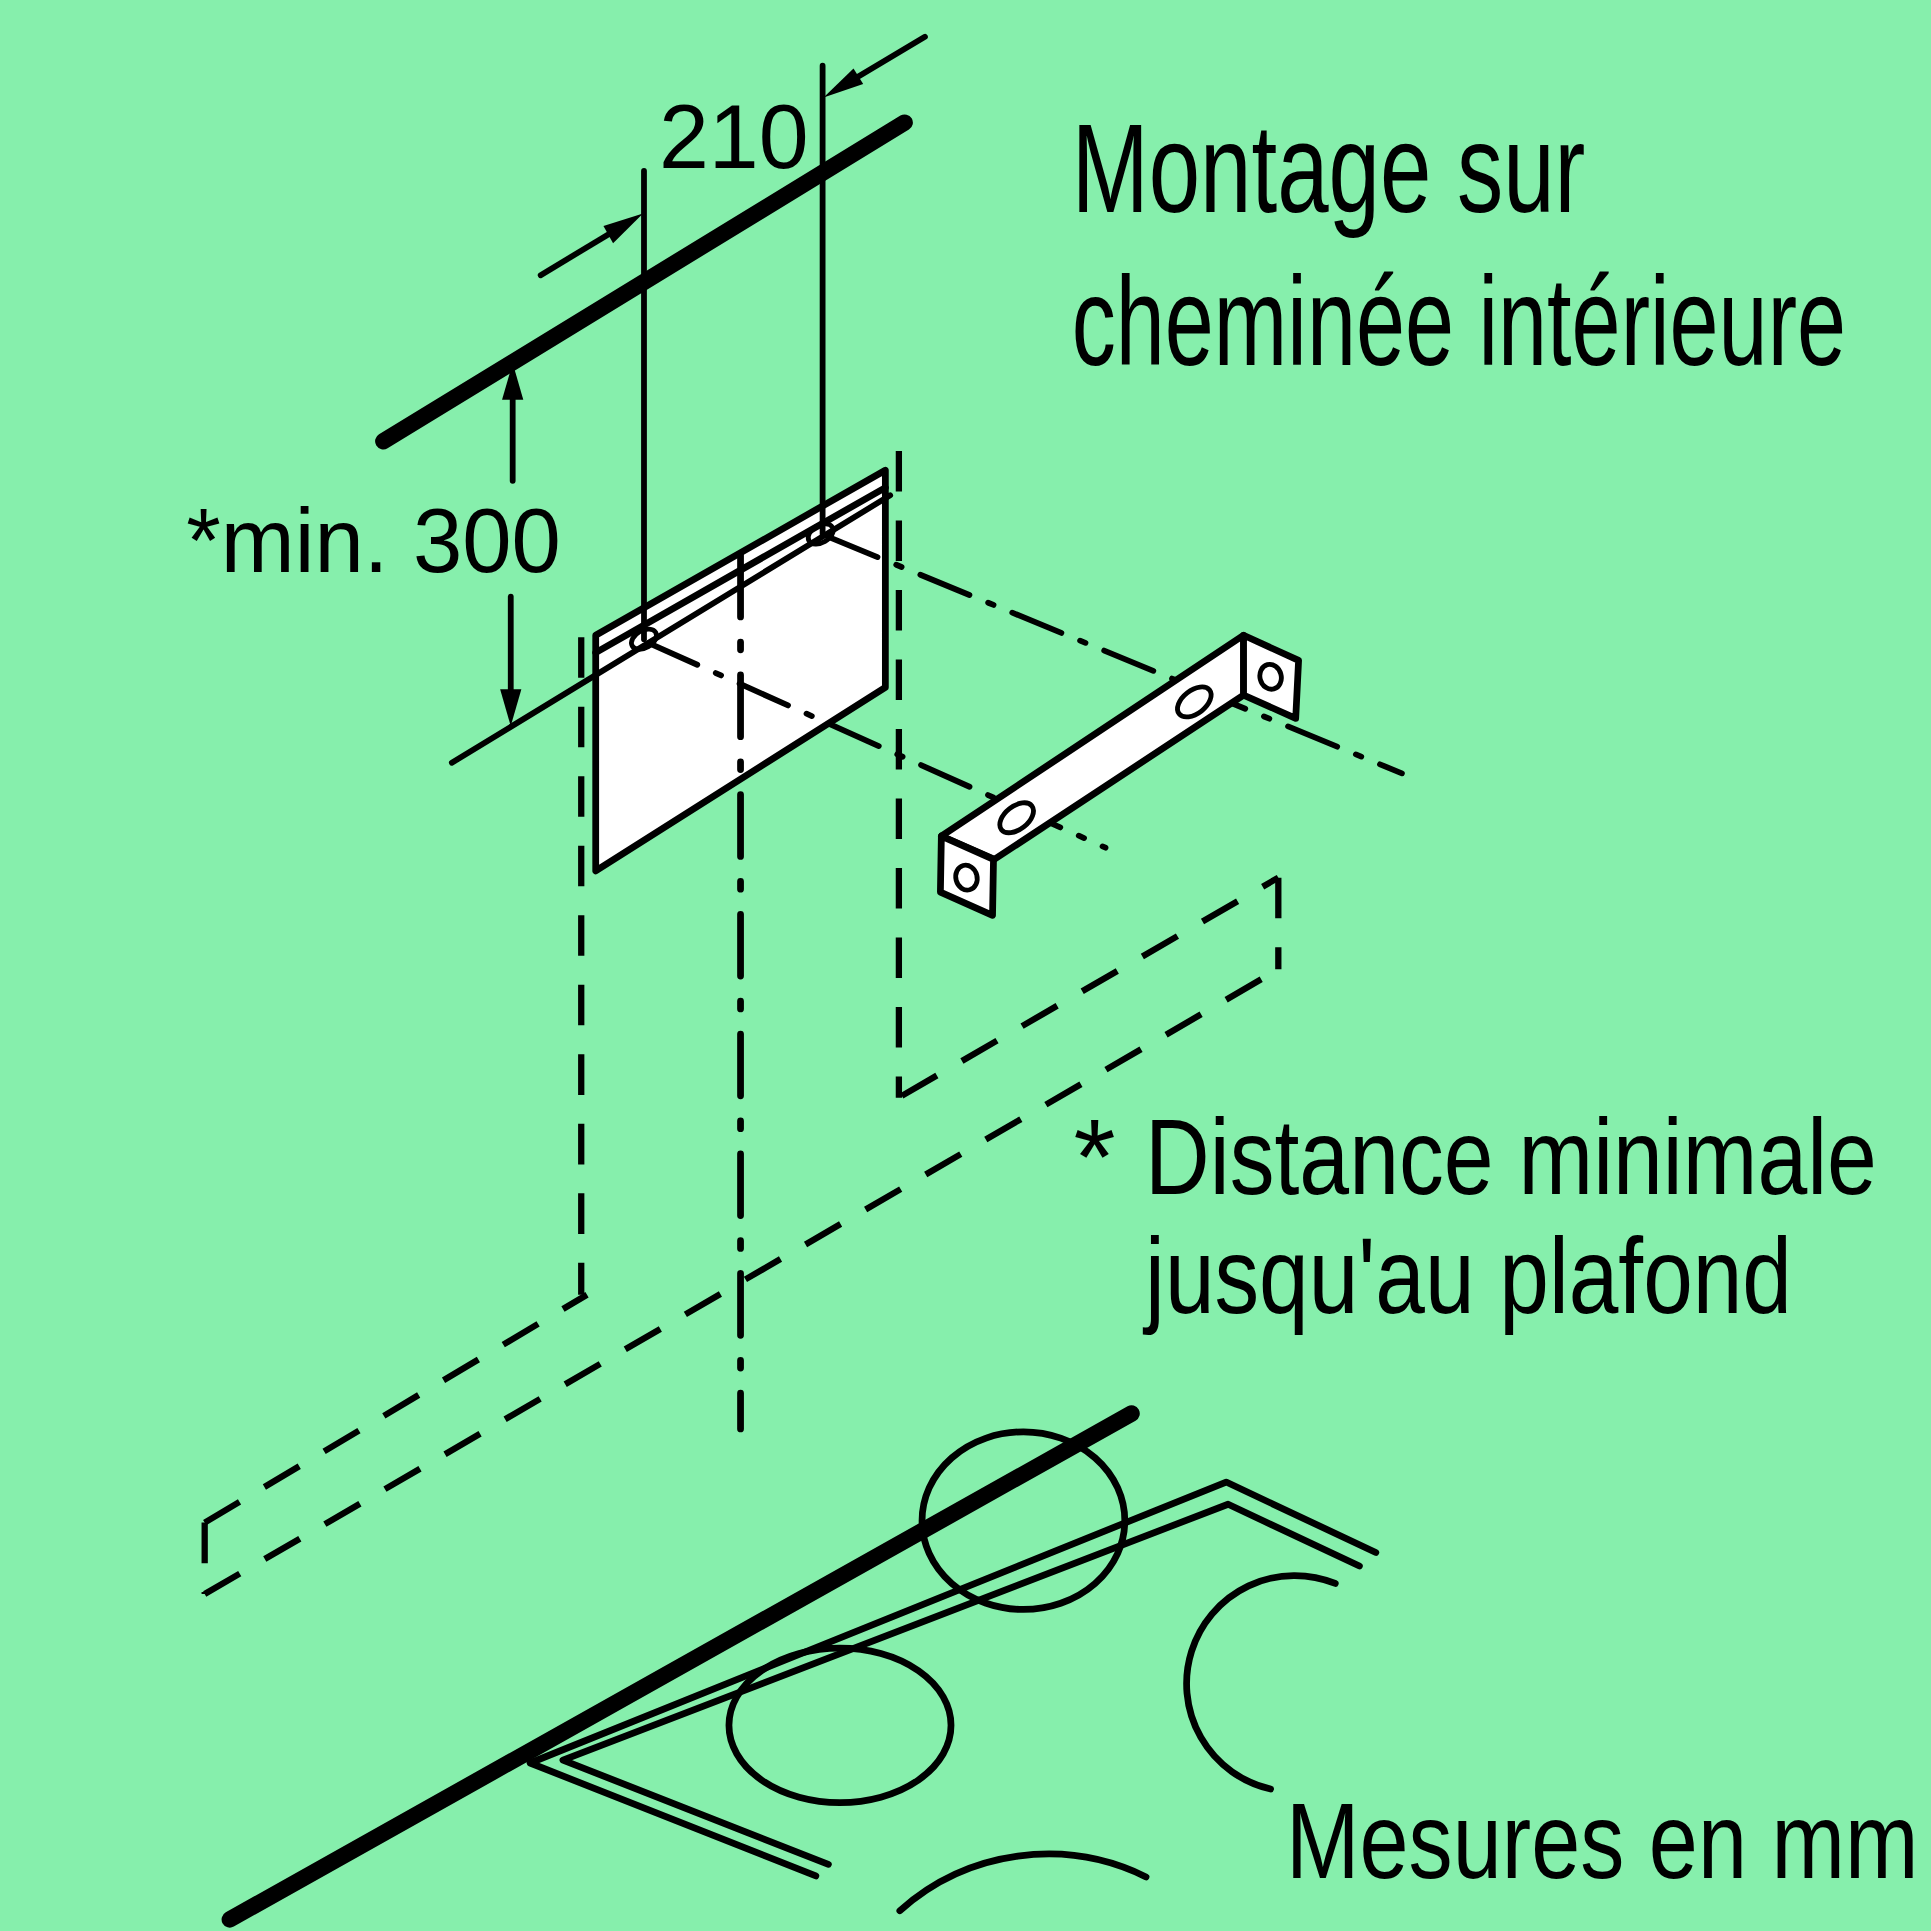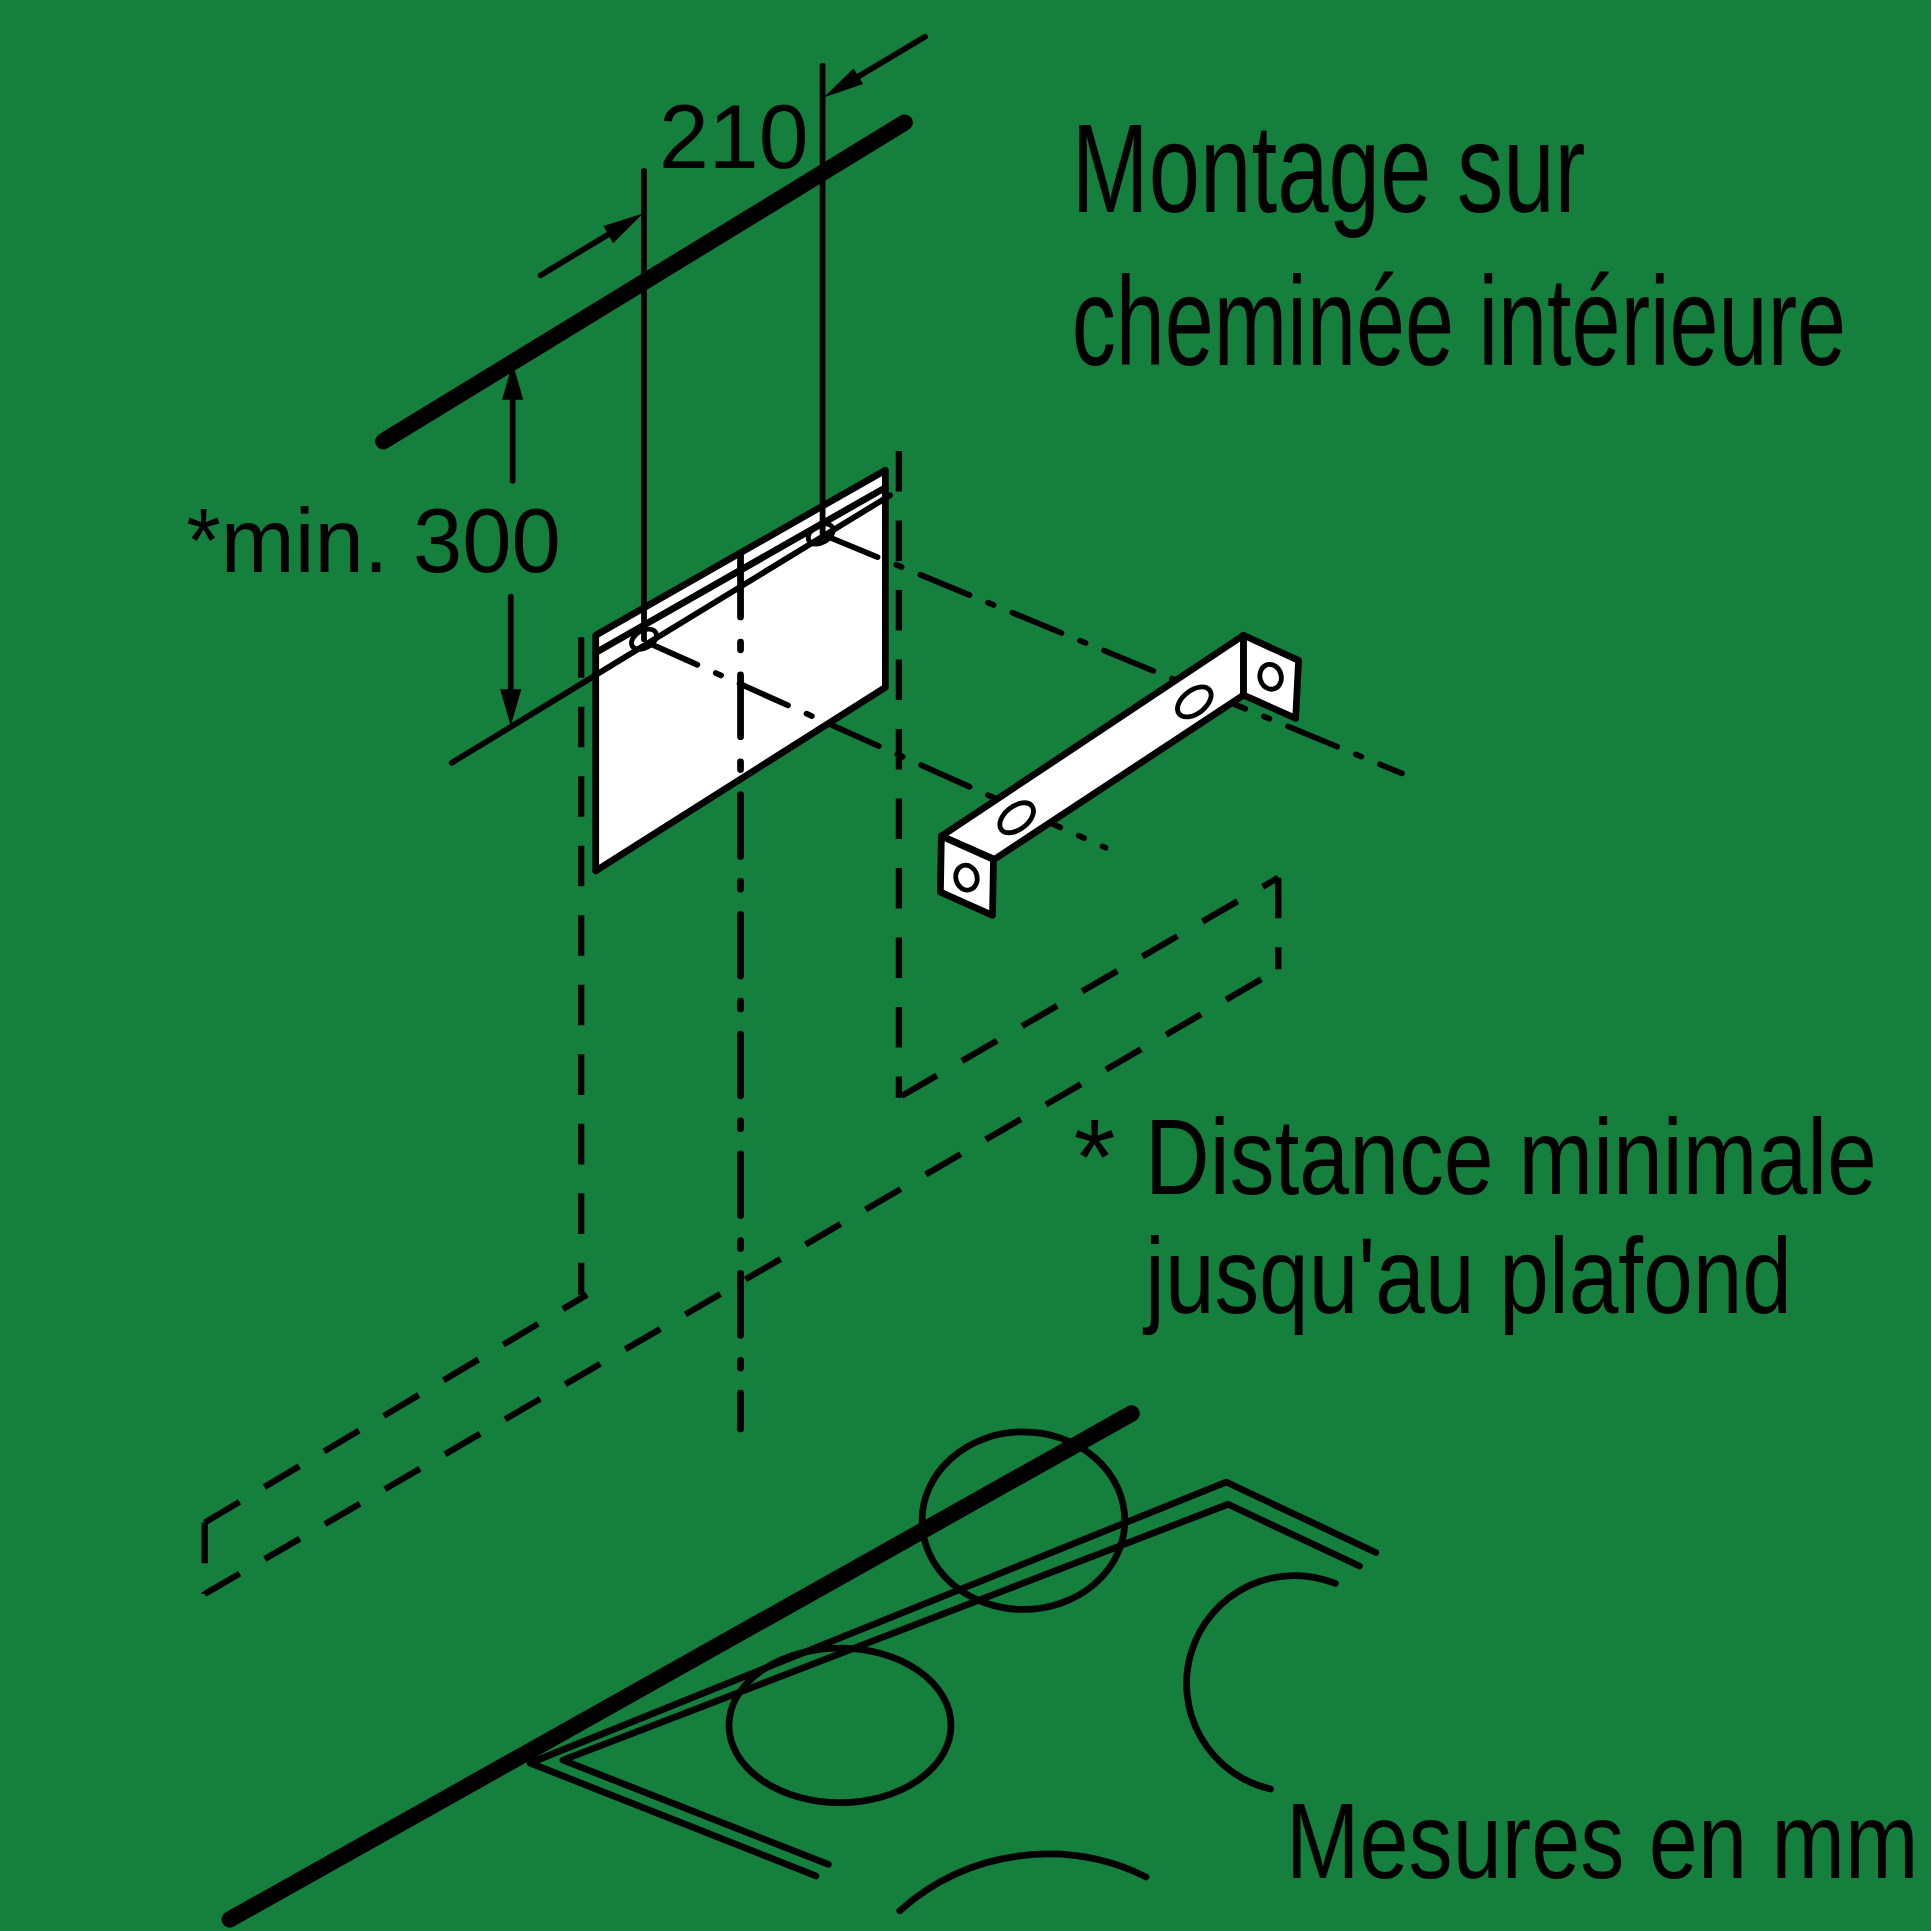--- a/index.html
+++ b/index.html
@@ -1,16 +1,16 @@
 <!DOCTYPE html>
 <html><head>
 <meta charset="utf-8">
 <style>
   html,body{margin:0;padding:0;background:#ffffff;}
-  .stage{position:relative;width:1931px;height:1931px;background:#15803d;overflow:hidden;
+  .stage{position:relative;width:1931px;height:1931px;background:#86efac;overflow:hidden;
          font-family:"Liberation Sans", sans-serif;}
   svg{display:block;width:1931px;height:1931px;}
   .ln      {stroke:#000;fill:none;stroke-width:7;stroke-linecap:round;stroke-linejoin:round;}
   .ln-thin {stroke:#000;fill:none;stroke-width:6;stroke-linecap:round;}
   .ln-thick{stroke:#000;fill:none;stroke-width:17;stroke-linecap:round;}
   .ln-dash {stroke:#000;fill:none;stroke-width:6.5;stroke-dasharray:42 30;stroke-linecap:butt;}
   .ln-dashdot{stroke:#000;fill:none;stroke-width:6;stroke-dasharray:55 21 6 21;stroke-linecap:round;}
   .ln-dashdot-v{stroke:#000;fill:none;stroke-width:7;stroke-dasharray:64 26 8 26;stroke-linecap:round;}
   .white   {fill:#ffffff;stroke:#000;stroke-width:7;stroke-linejoin:round;}
   .hole    {fill:none;stroke:#000;stroke-width:5;}

